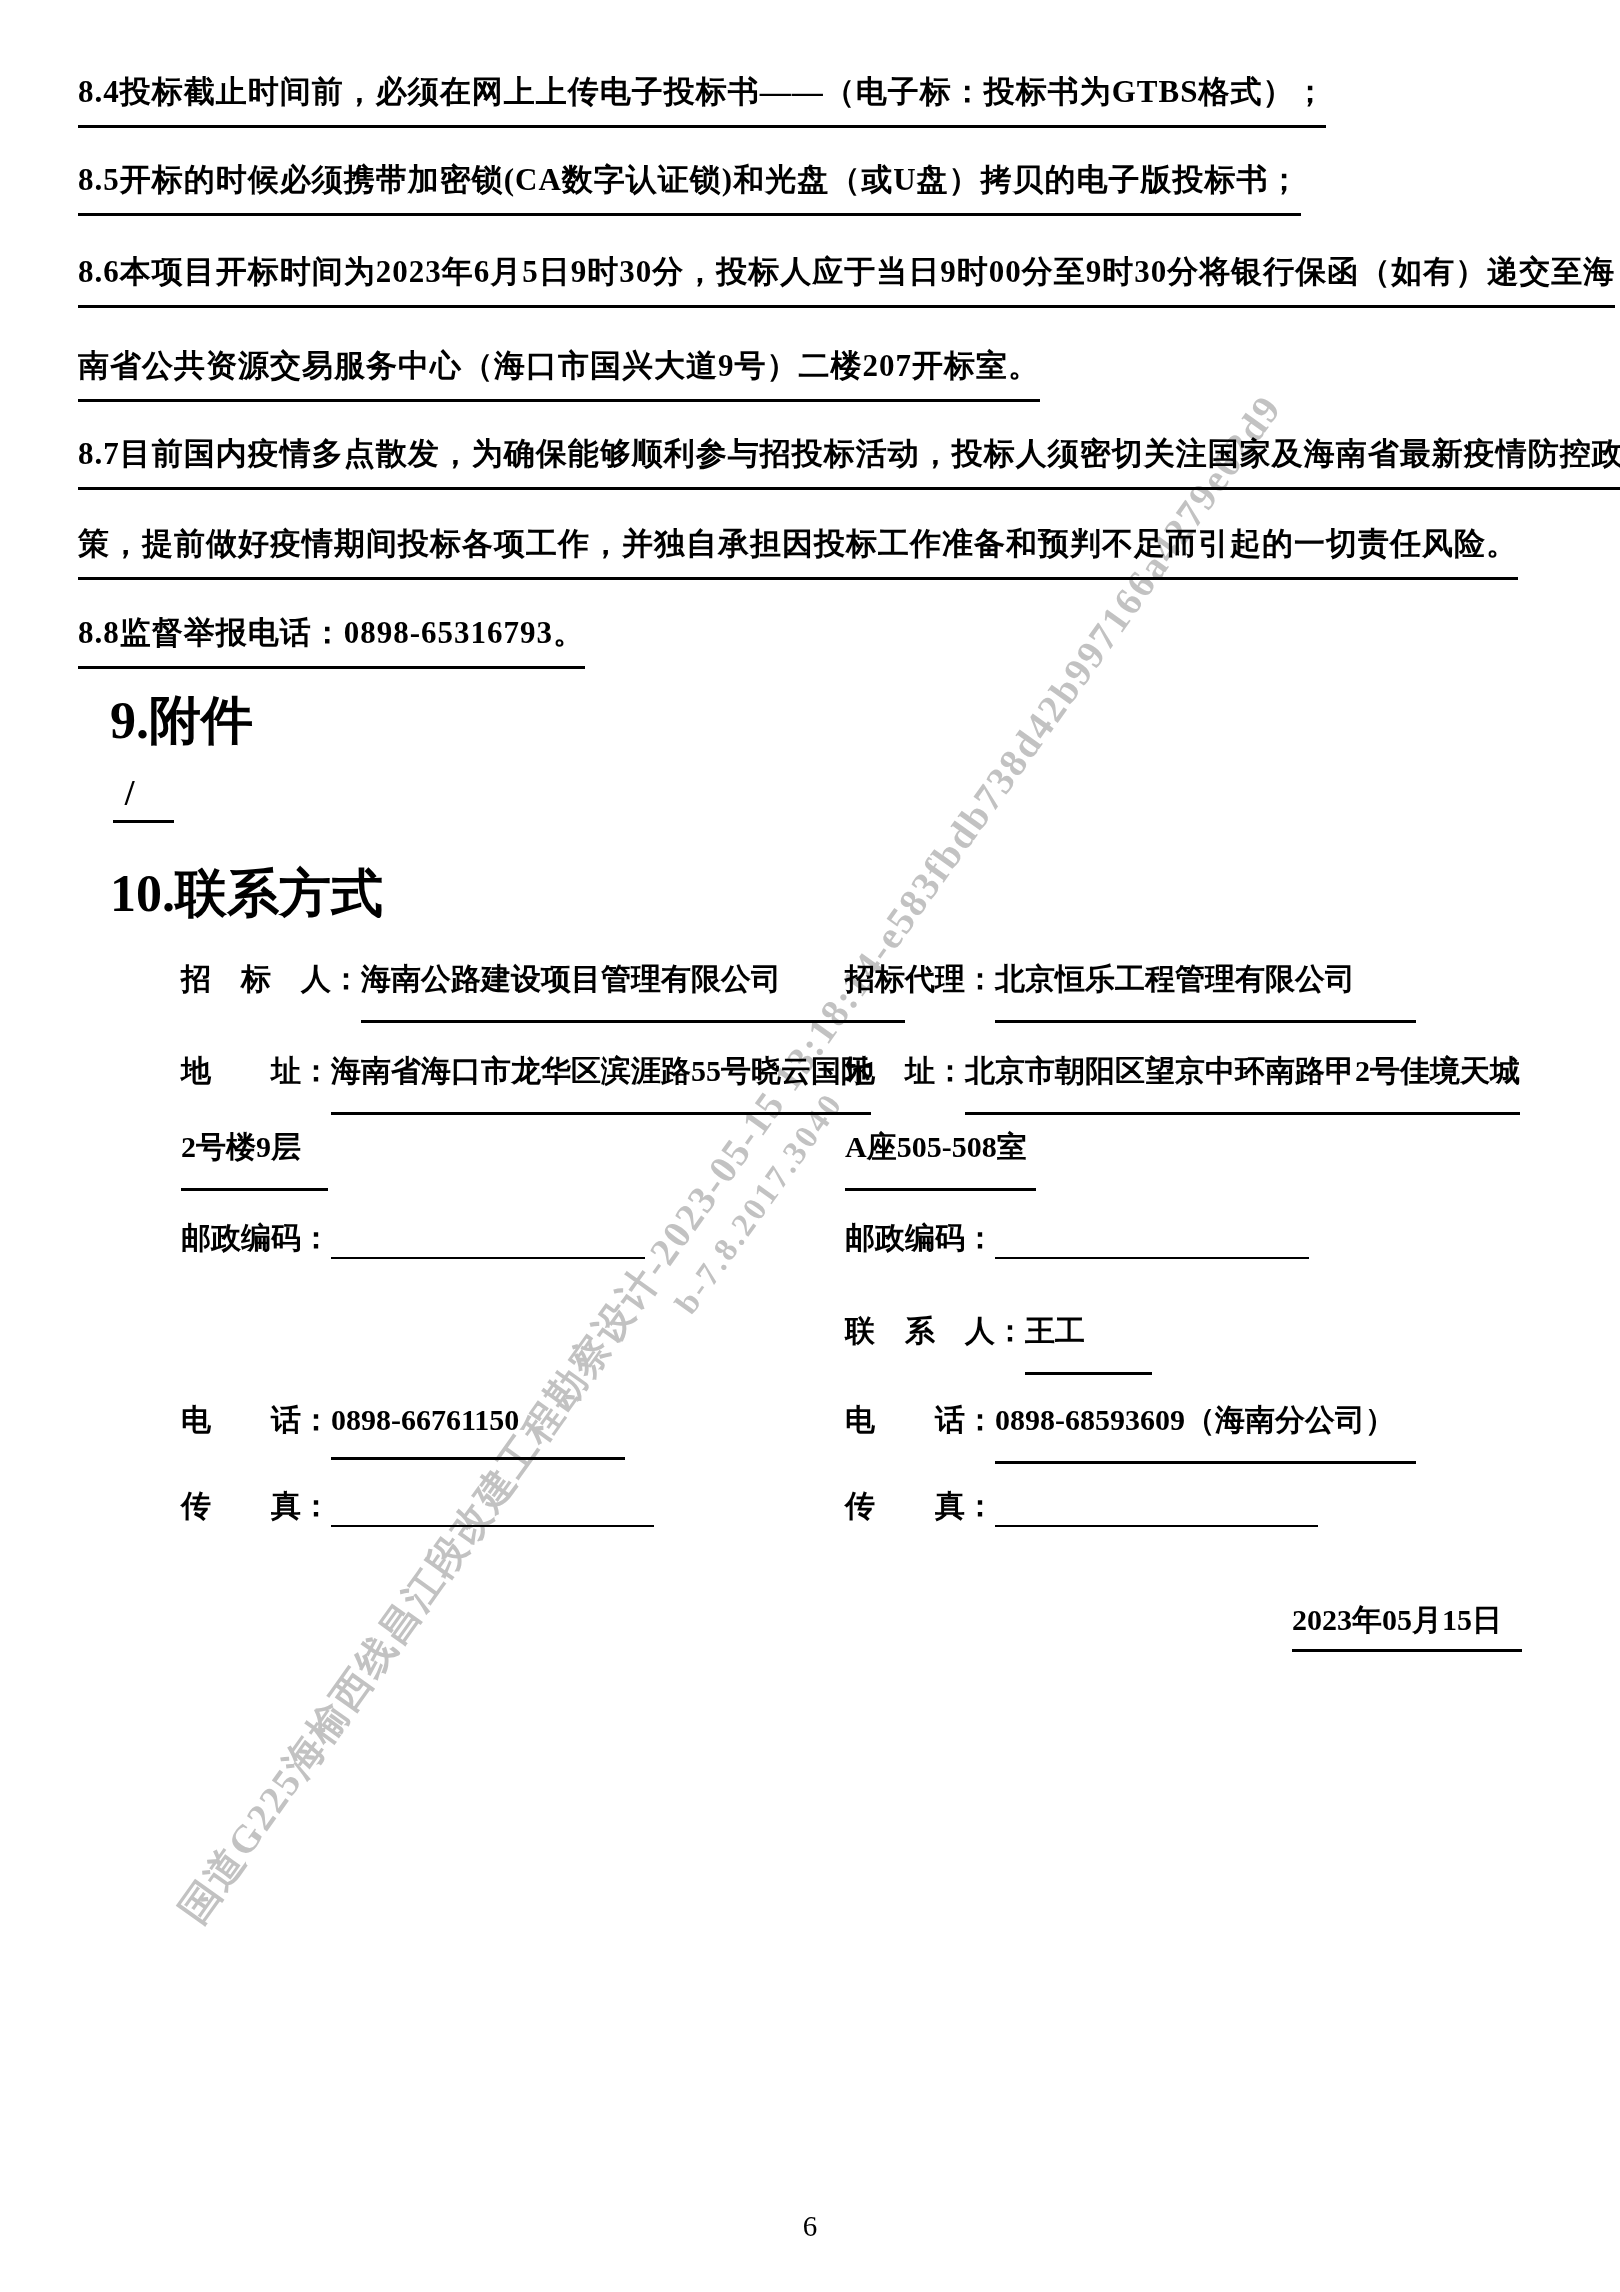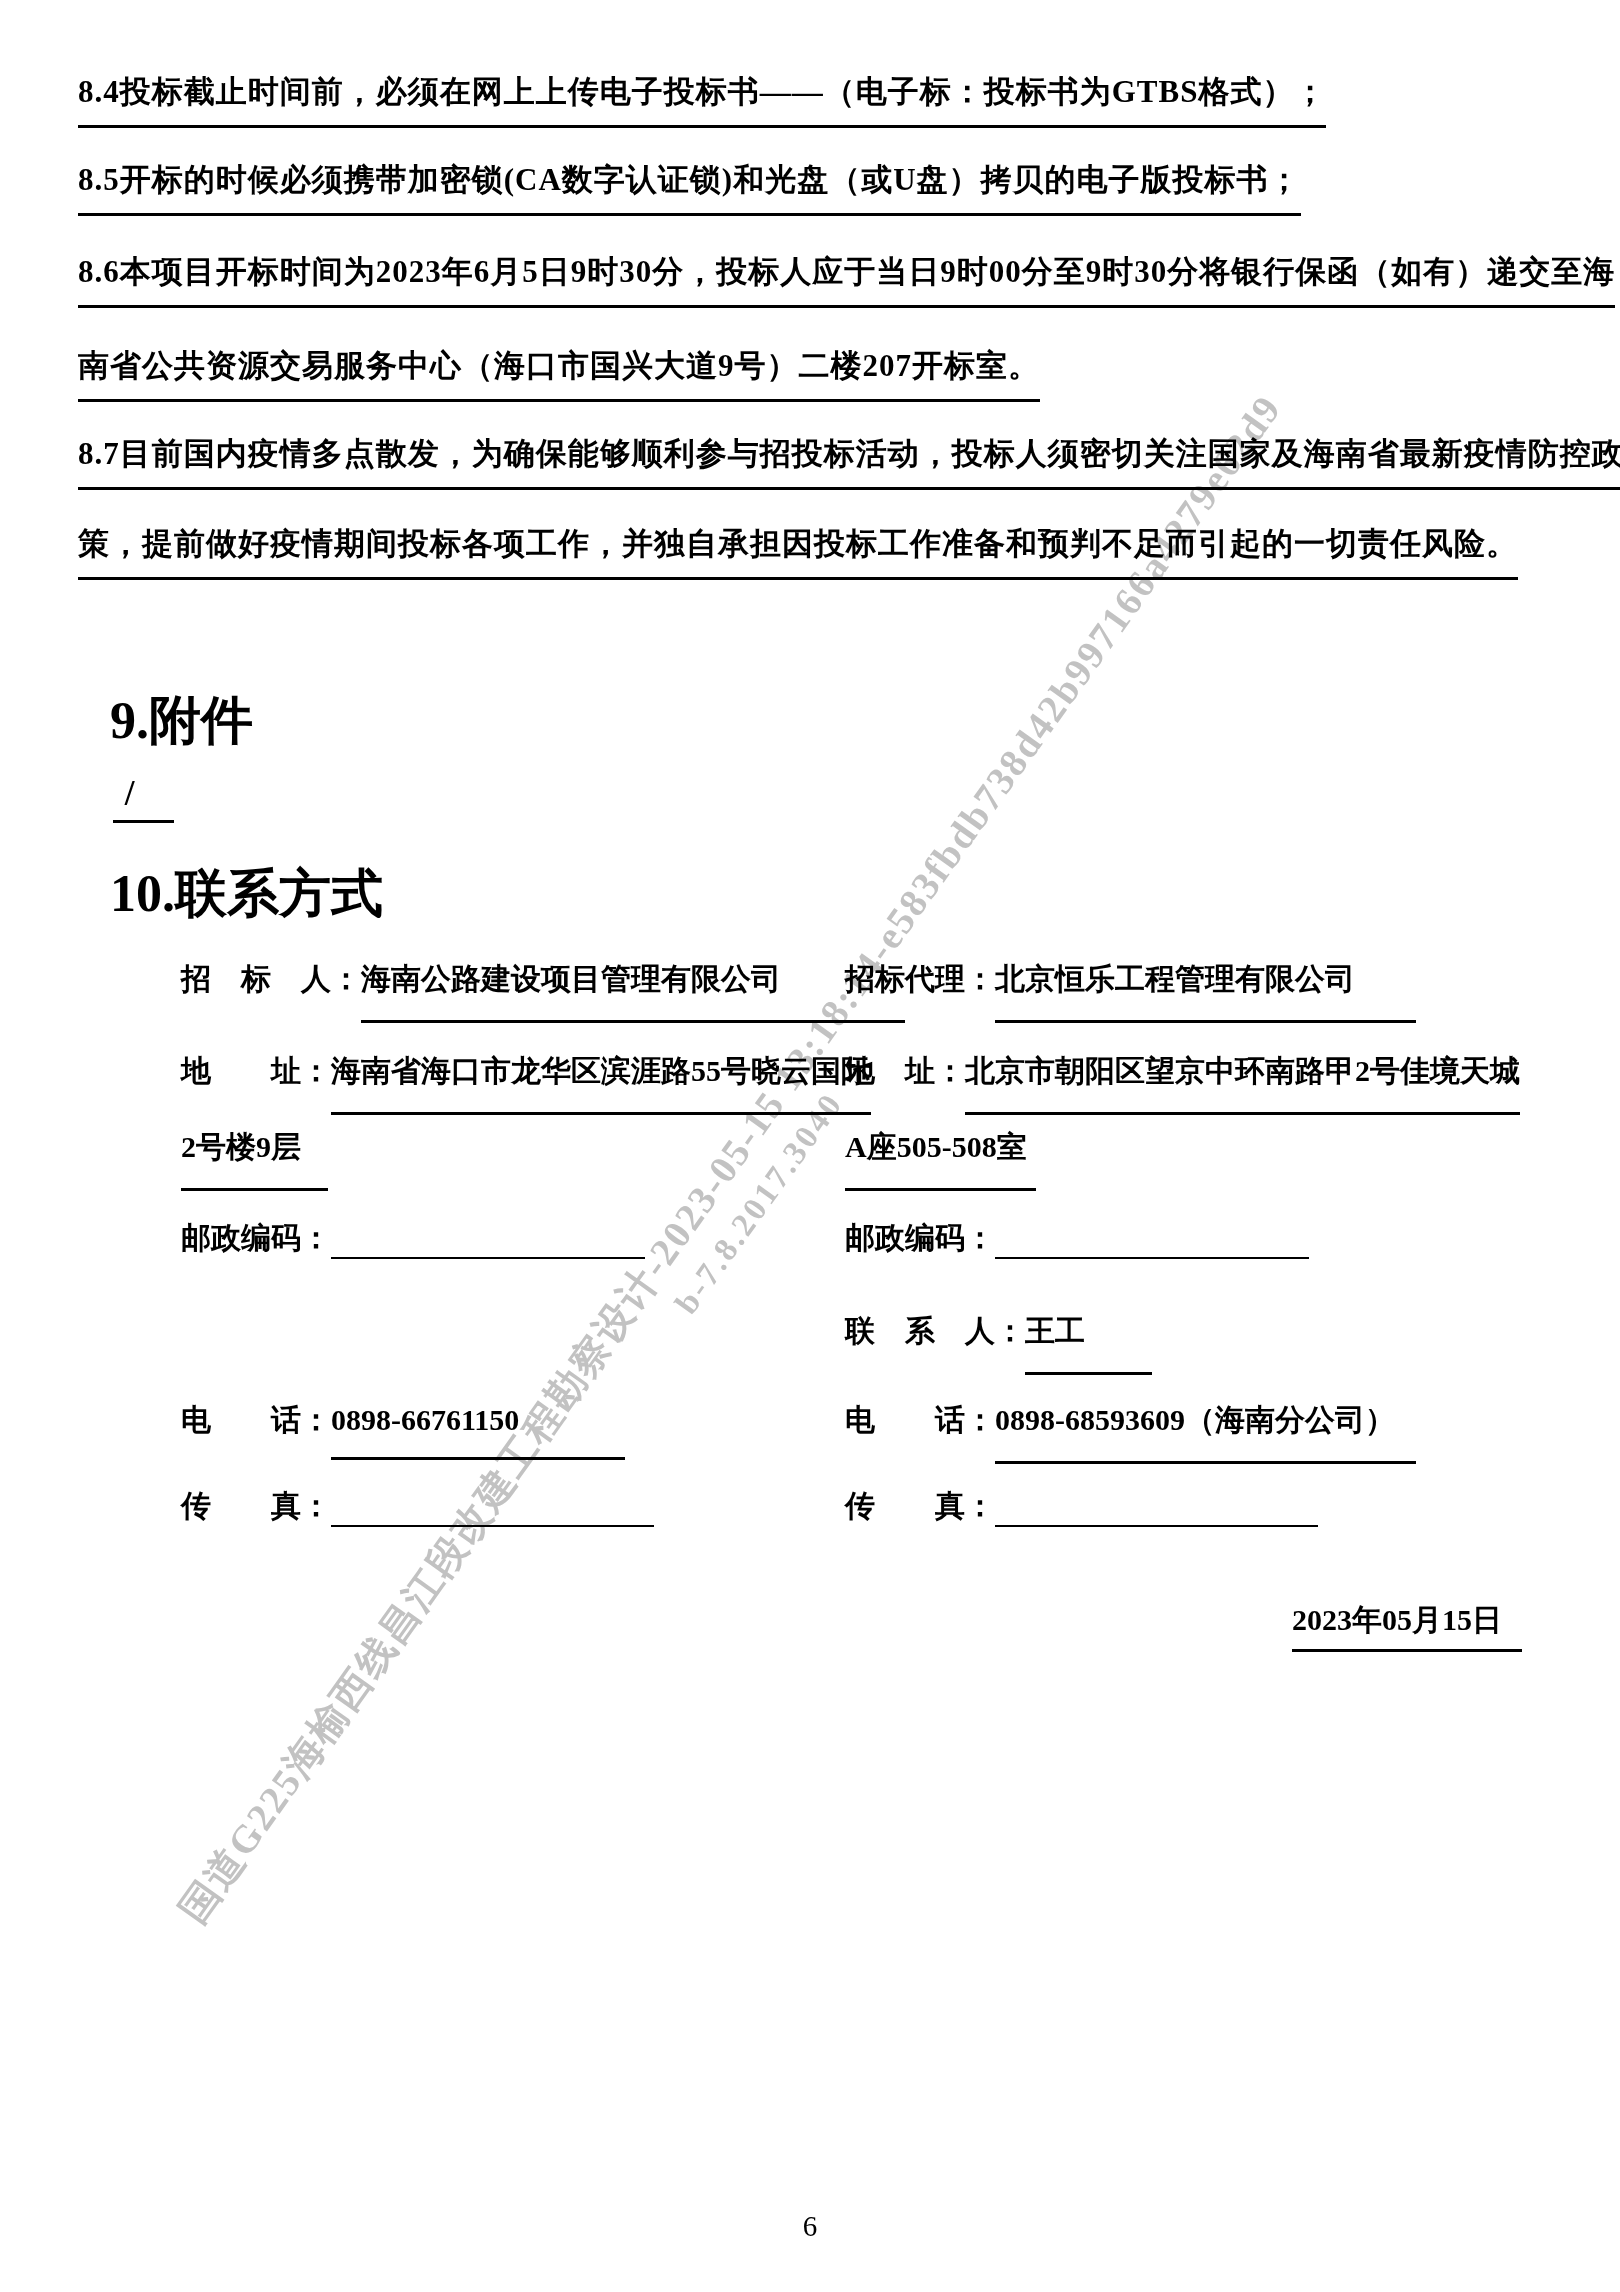--- a/index.html
+++ b/index.html
@@ -81,20 +81,21 @@
 
   <div class="wm wm1">国道G225海榆西线昌江段改建工程勘察设计-2023-05-15 13:18:14-e583fbdb738d42b997166a4279e62d9</div>
   <div class="wm wm2">b-7.8.2017.3040</div>
 
   <div class="line p1"><span class="u">8.4投标截止时间前，必须在网上上传电子投标书——（电子标：投标书为GTBS格式）；</span></div>
   <div class="line p2"><span class="u">8.5开标的时候必须携带加密锁(CA数字认证锁)和光盘（或U盘）拷贝的电子版投标书；</span></div>
   <div class="line p3"><span class="u">8.6本项目开标时间为2023年6月5日9时30分，投标人应于当日9时00分至9时30分将银行保函（如有）递交至海</span></div>
   <div class="line p4"><span class="u">南省公共资源交易服务中心（海口市国兴大道9号）二楼207开标室。</span></div>
   <div class="line p5"><span class="u">8.7目前国内疫情多点散发，为确保能够顺利参与招投标活动，投标人须密切关注国家及海南省最新疫情防控政</span></div>
   <div class="line p6"><span class="u">策，提前做好疫情期间投标各项工作，并独自承担因投标工作准备和预判不足而引起的一切责任风险。</span></div>
+  <div class="line p7"><span class="u">8.8监督举报电话：0898-65316793。</span></div>
 
   <div class="h h9">9.附件</div>
   <div class="slashline"><span class="u">/</span></div>
 
   <div class="h h10">10.联系方式</div>
 
   <div class="row colL r1">
     <span class="lbl">招　标　人：</span><span class="uv" style="min-width:544px">海南公路建设项目管理有限公司</span>
   </div>
   <div class="row colL r2">

